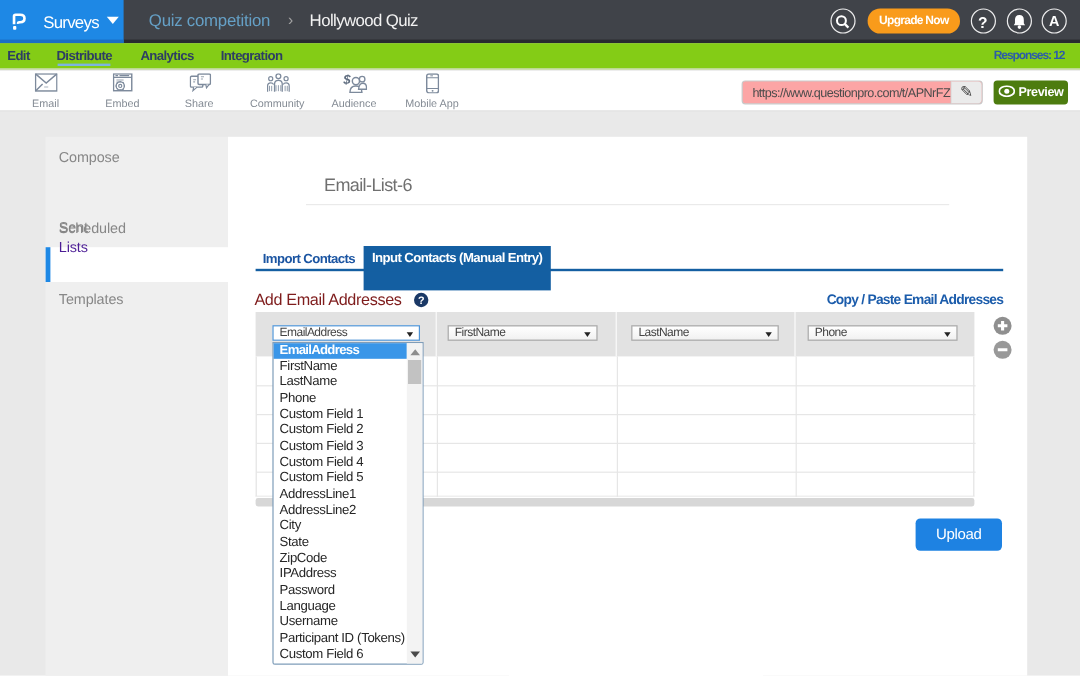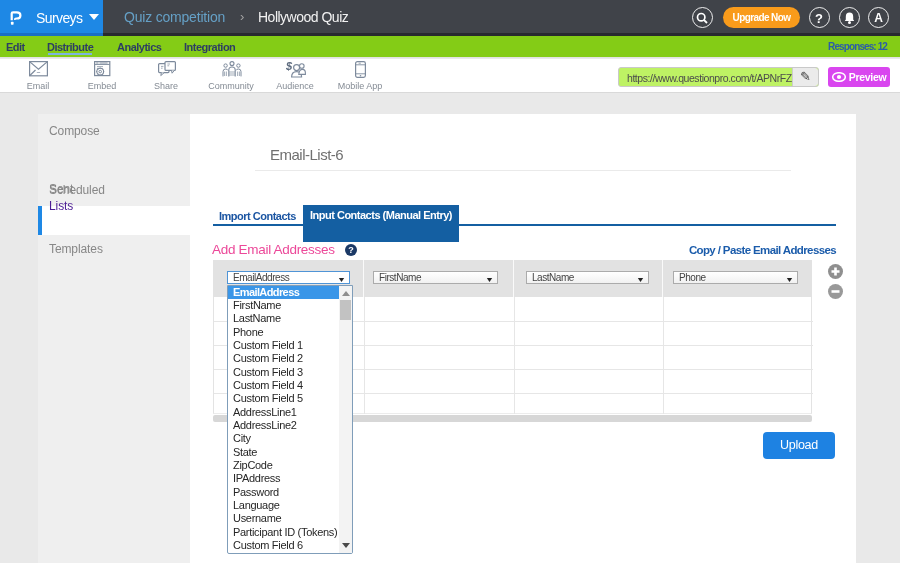--- a/index.html
+++ b/index.html
@@ -17,36 +17,36 @@
 #upg{left:723px;top:7px;width:77px;height:21px;background:#f99b1b;border-radius:11px;color:#fff;font-size:10px;font-weight:bold;text-align:center;line-height:21px;letter-spacing:-0.6px;}
 
 #menurow{left:0;top:36px;width:900px;height:22px;background:#84cc16;border-bottom:1px solid #e2e2e2;}
 .mitem{position:absolute;top:4.5px;font-size:11px;font-weight:bold;color:#2d3e63;letter-spacing:-0.5px;}
 #dund{position:absolute;left:48px;top:16.5px;width:44px;height:2px;background:#7db4e0;}
 #resp{right:13px;top:5px;font-size:10px;font-weight:bold;color:#2b5ca9;letter-spacing:-0.9px;position:absolute;}
 
 #toolbar{left:0;top:59px;width:900px;height:34px;background:#fff;border-bottom:1px solid #d9d9d9;}
 .tlabel{position:absolute;top:22px;font-size:9px;color:#848b94;width:80px;text-align:center;}
 .ticon{position:absolute;top:2px;}
-#urlbox{position:absolute;left:618px;top:8px;width:201px;height:20px;background:#bef264;border:1px solid #c9c9c9;border-radius:3px;}
+#urlbox{position:absolute;left:618px;top:8px;width:201px;height:20px;background:#fca5a5;border:1px solid #c9c9c9;border-radius:3px;}
 #urltext{left:8px;top:3.5px;font-size:10.5px;color:#4c4c4c;letter-spacing:-0.45px;position:absolute;white-space:nowrap;}
 #pencilseg{position:absolute;right:0;top:0;width:26px;height:18px;background:#ebebeb;border-left:1px solid #cccccc;border-radius:0 3px 3px 0;text-align:center;font-size:13px;color:#3a3a3a;line-height:17px;}
-#preview{position:absolute;left:828px;top:7.5px;width:62px;height:20px;background:#d946ef;border-radius:3px;color:#fff;font-size:10.5px;font-weight:bold;text-align:center;line-height:20px;letter-spacing:-0.3px;}
+#preview{position:absolute;left:828px;top:7.5px;width:62px;height:20px;background:#4d7c0f;border-radius:3px;color:#fff;font-size:10.5px;font-weight:bold;text-align:center;line-height:20px;letter-spacing:-0.3px;}
 
 #sidebar{left:38px;top:114px;width:152px;height:449px;background:#efefef;}
 .sitem{position:absolute;left:11px;font-size:12px;color:#878787;letter-spacing:-0.1px;}
 #active{left:0px;top:92px;width:152px;height:29px;background:#fff;border-left:4px solid #1e88e5;position:absolute;}
 #main{left:190px;top:114px;width:666px;height:449px;background:#fff;}
 
 #title{left:80px;top:32px;font-size:15px;color:#707070;letter-spacing:-0.5px;position:absolute;}
 #titlehr{left:65px;top:56px;width:536px;height:1px;background:#eaeaea;position:absolute;}
 #tab1{position:absolute;left:29px;top:95.5px;font-size:11px;font-weight:bold;color:#1b55a2;letter-spacing:-0.5px;}
 #tab2{position:absolute;left:113px;top:91px;width:156px;height:37px;background:#145fa2;color:#fff;font-size:11px;font-weight:bold;text-align:center;line-height:21px;letter-spacing:-0.5px;}
 #tabline{position:absolute;left:23px;top:110px;width:623px;height:2px;background:#145fa2;}
-#addemail{position:absolute;left:22px;top:127.5px;font-size:13.5px;color:#ec4899;letter-spacing:-0.3px;}
+#addemail{position:absolute;left:22px;top:127.5px;font-size:13.5px;color:#7f1d1d;letter-spacing:-0.3px;}
 #qbadge{position:absolute;left:155px;top:129.5px;width:12px;height:12px;border-radius:50%;background:#1b3966;color:#fff;font-size:9px;font-weight:bold;text-align:center;line-height:12px;}
 #copypaste{position:absolute;right:20px;top:130px;font-size:11.5px;font-weight:bold;color:#1b5cab;letter-spacing:-0.62px;}
 
 #thead{position:absolute;left:23px;top:146px;width:599px;height:37px;background:#e2e2e2;}
 .hsep{position:absolute;top:0;width:1px;height:37px;background:#fafafa;}
 .sel{position:absolute;top:10.5px;height:13.5px;background:linear-gradient(#ffffff,#f1f1f1);border:1px solid #ababab;font-size:10px;color:#444;line-height:12px;padding-left:5px;letter-spacing:-0.45px;}
 .sel .car{position:absolute;right:4.5px;top:2.5px;font-size:7px;color:#222;transform:scaleX(1.3);}
 #rows{position:absolute;left:23px;top:183px;width:599px;height:117px;border-left:1px solid #e3e3e3;border-right:1px solid #e3e3e3;border-bottom:1px solid #ececec;}
 .rline{position:absolute;left:0;width:599px;height:1px;background:#e6e6e6;}
 .vline{position:absolute;top:0;width:1px;height:117px;background:#e6e6e6;}

